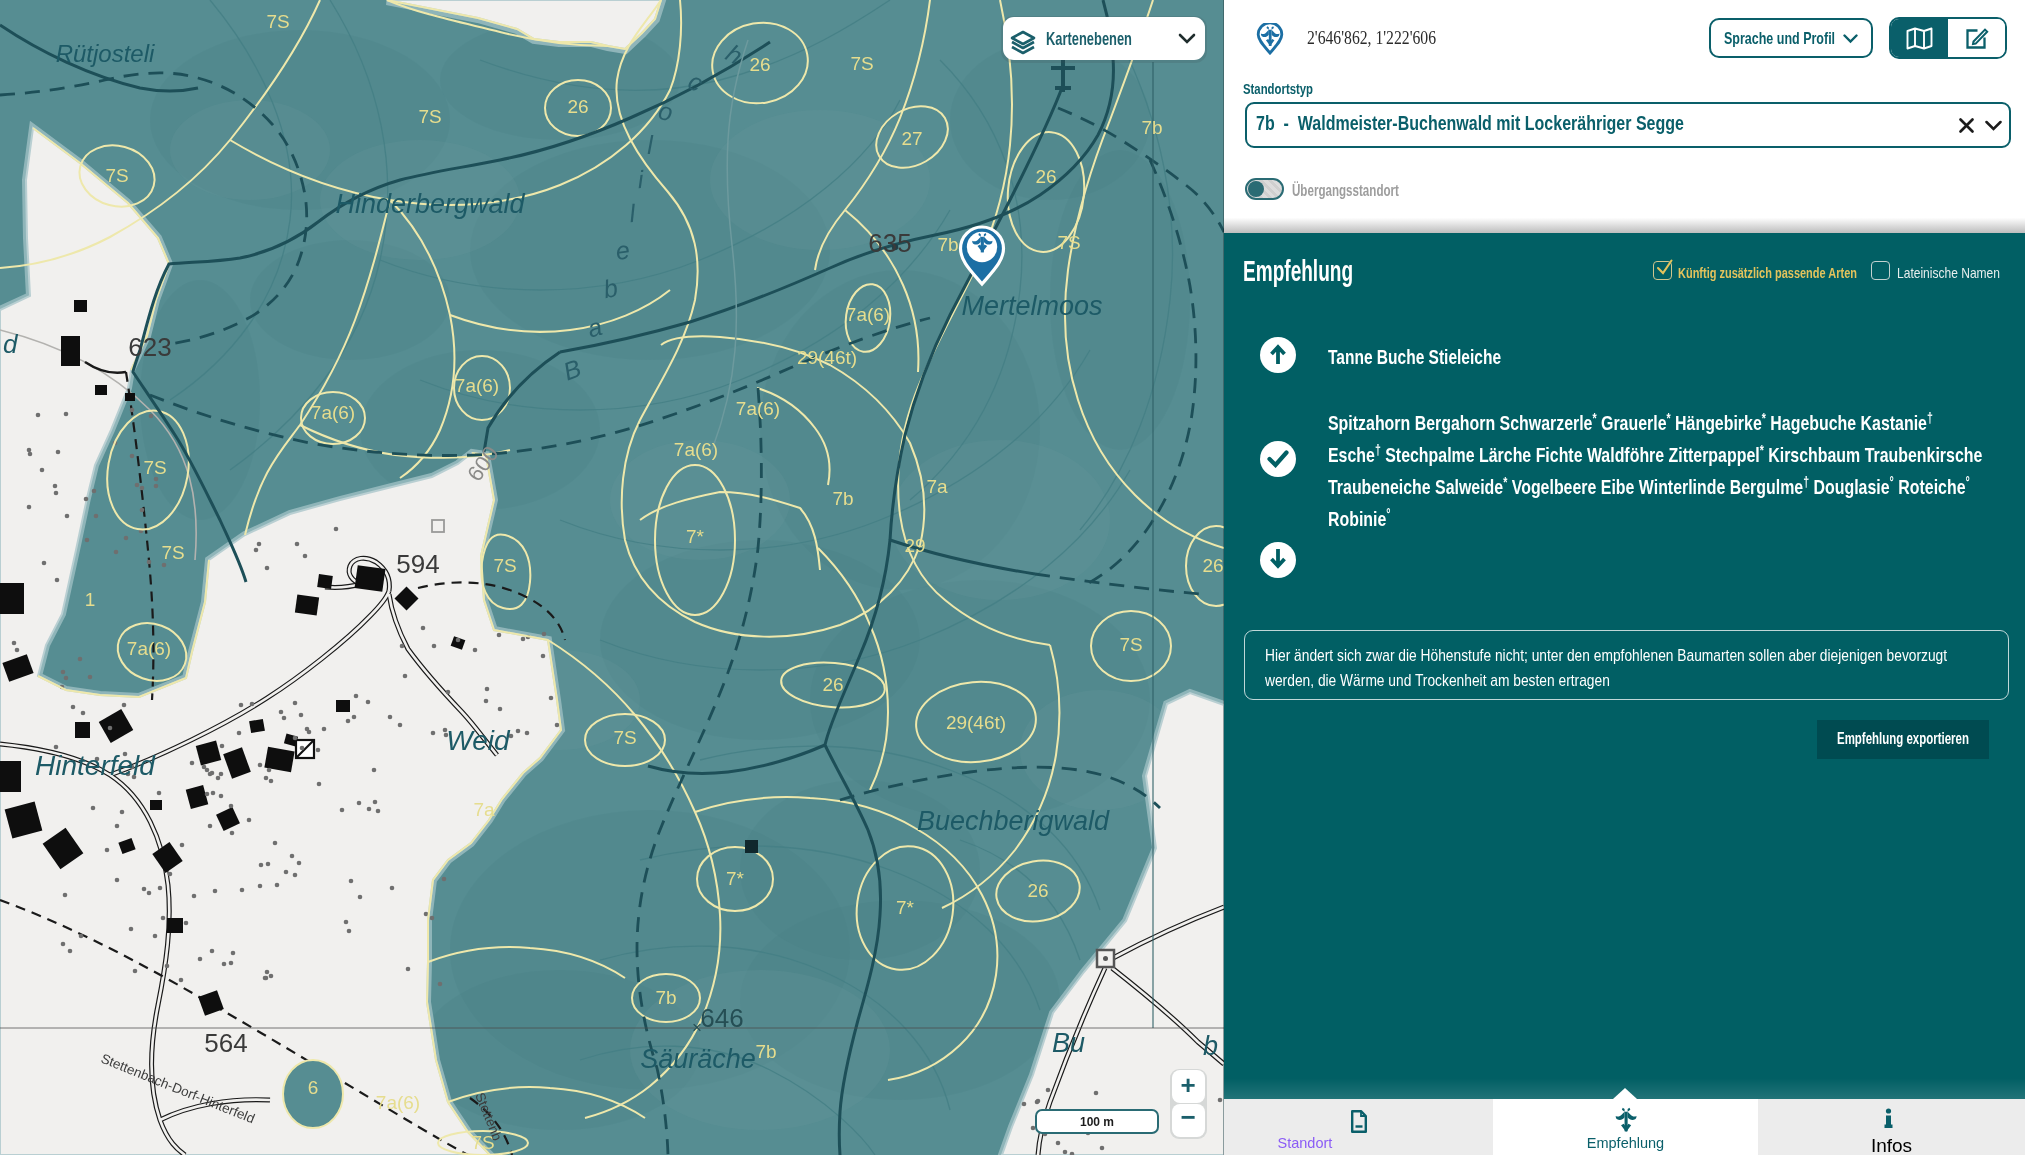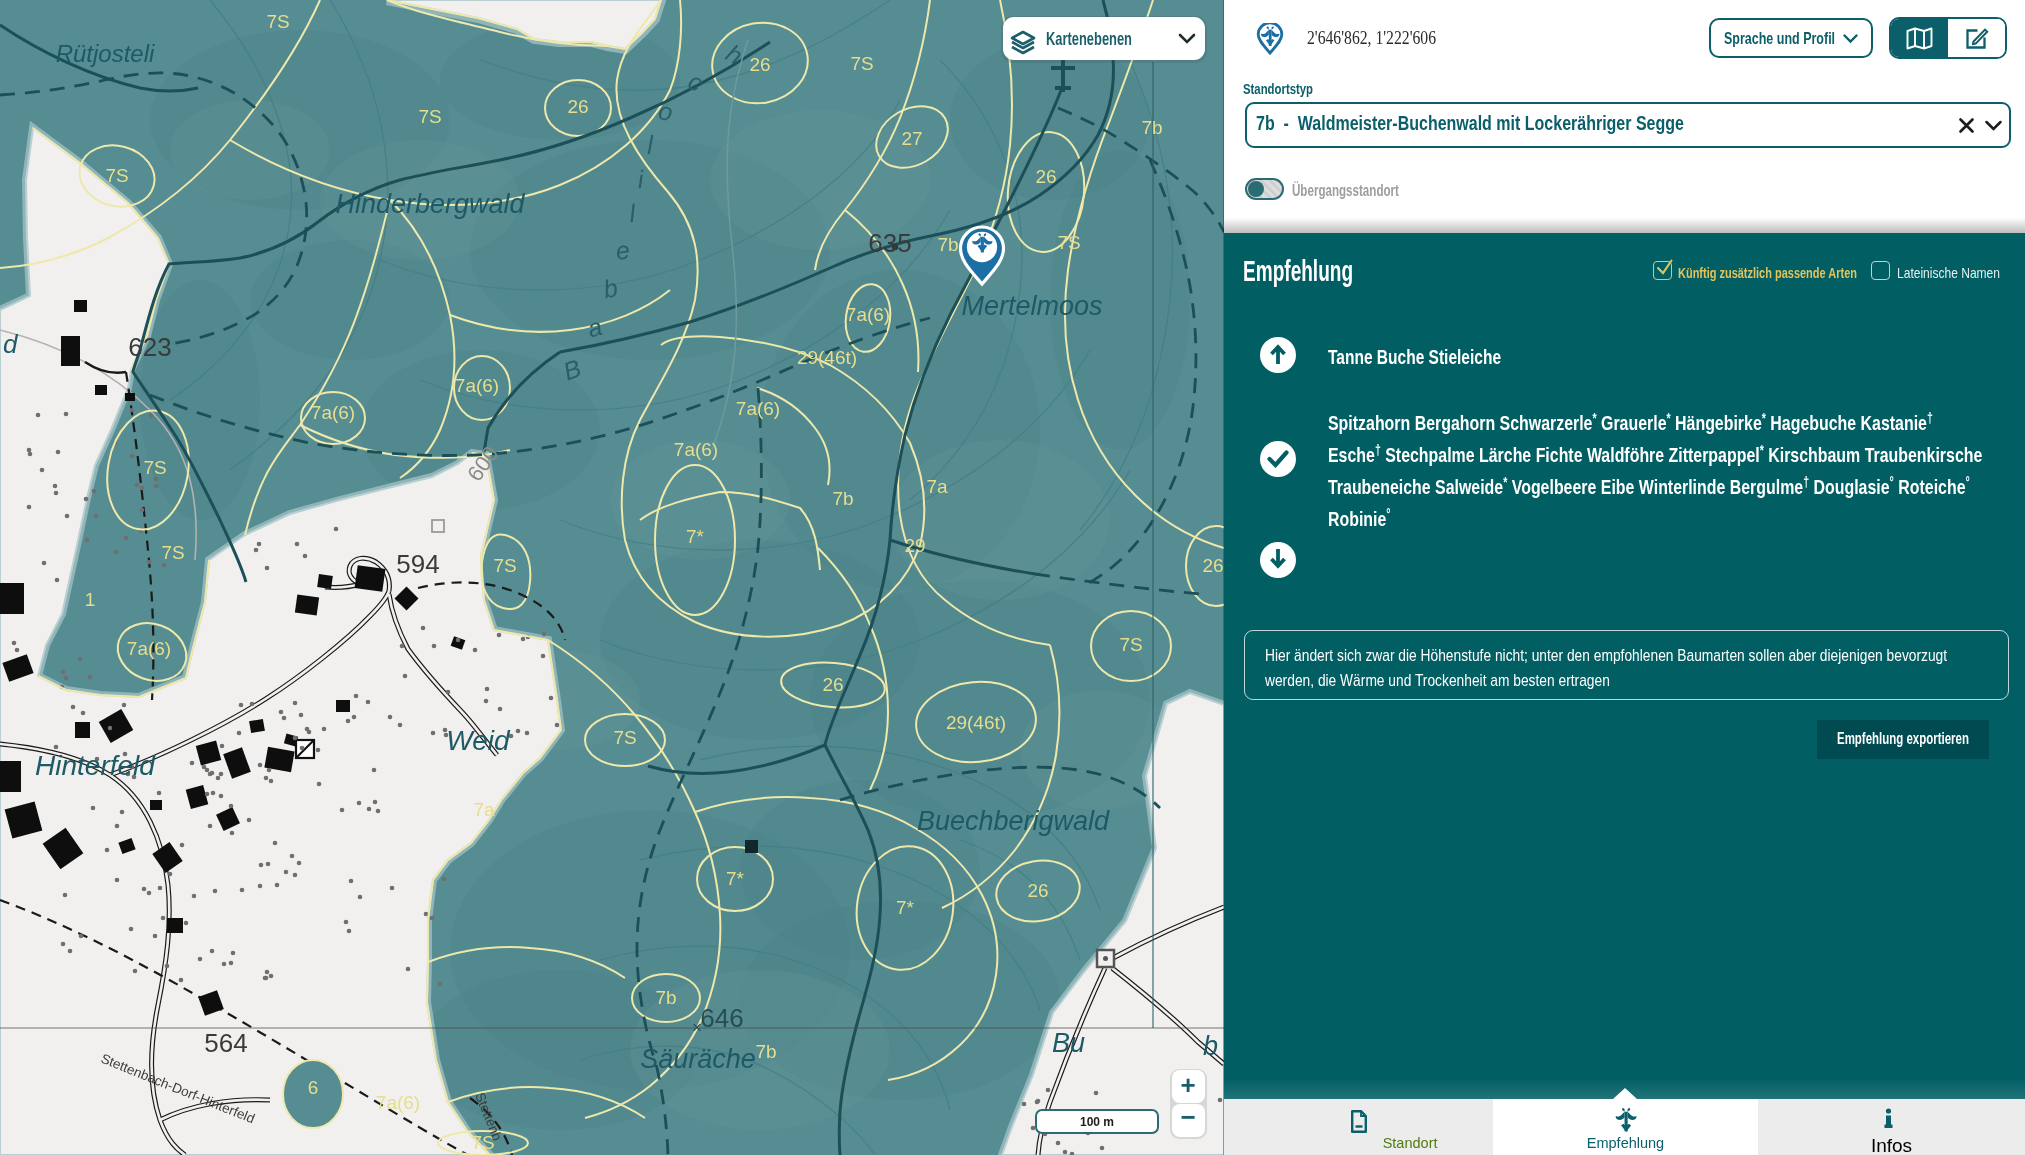--- a/index.html
+++ b/index.html
@@ -596,14 +596,14 @@
 <path d="M15.1,12 C16.5,13.8 18.5,14.4 20.4,13.4 C21.1,12.9 21.5,12 21.4,11 C20,11.8 18.4,11.5 17.2,10.2 L15.1,8 Z"></path>
 <path d="M12.9,8 L11,6.6 L11.6,5.2 L12.9,6 Z"></path>
       <path d="M15.1,8 L17,6.6 L16.4,5.2 L15.1,6 Z"></path>
     </g>
   </svg>
 <div style="position:absolute;left:1884px;top:1108px;width:9px;height:22px;"><svg width="9" height="22" viewBox="0 0 9 22">
       <circle cx="4.5" cy="3" r="2.6" fill="#0a5f6a"></circle>
       <rect x="2" y="7.5" width="5" height="11" fill="#0a5f6a"></rect>
       <rect x="0.5" y="16.5" width="8" height="3.5" fill="#0a5f6a"></rect>
     </svg></div>
-<div style="position:absolute;left:1277.5px;top:1135px;width:160px;text-align:right;font-family:'Liberation Sans',sans-serif;font-size:14.5px;color:#4d7c0f;">Standort</div>
+<div style="position:absolute;left:1277.5px;top:1135px;width:160px;text-align:left;font-family:'Liberation Sans',sans-serif;font-size:14.5px;color:#8b5cf6;">Standort</div>
 <div style="position:absolute;left:1545.5px;top:1135px;width:160px;text-align:center;font-family:'Liberation Sans',sans-serif;font-size:14.5px;color:#0a5f6a;">Empfehlung</div>
 <div style="position:absolute;left:1811.5px;top:1135px;width:160px;text-align:center;font-family:'Liberation Sans',sans-serif;font-size:19px;color:#000000;">Infos</div>
 </body></html>

